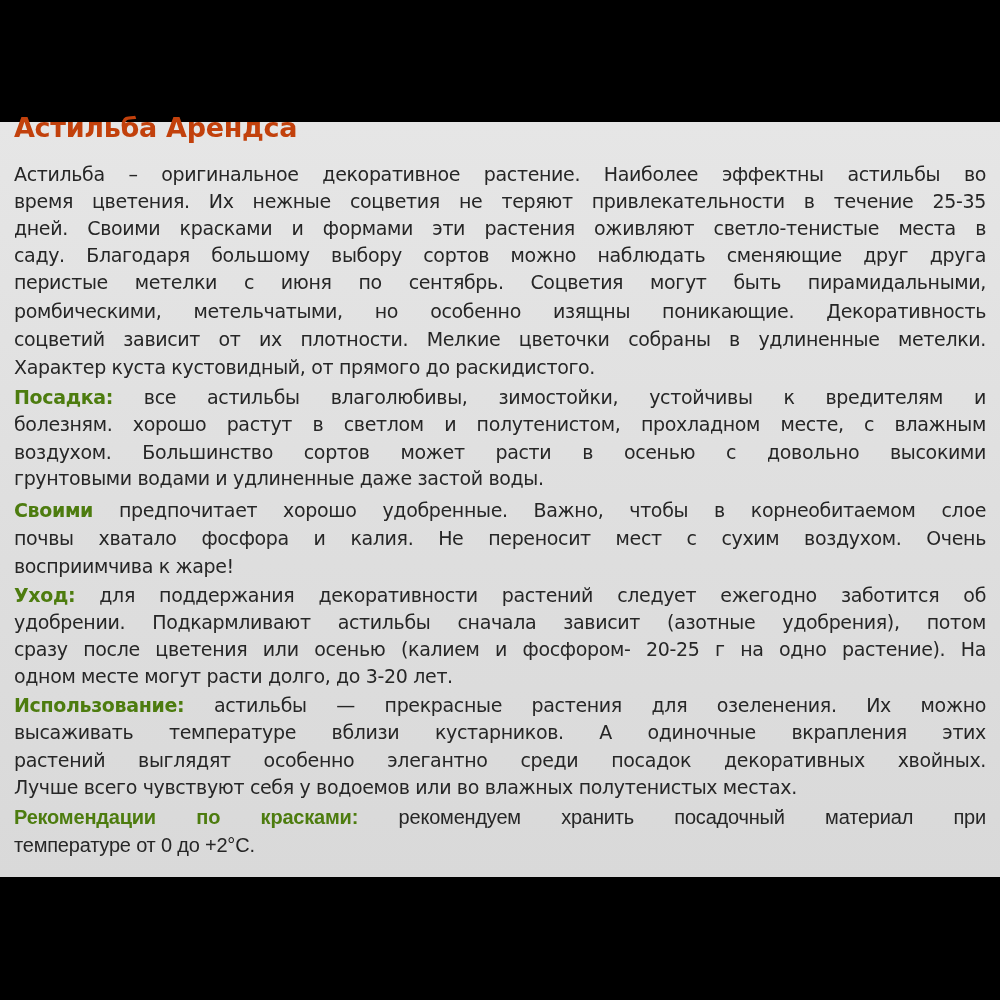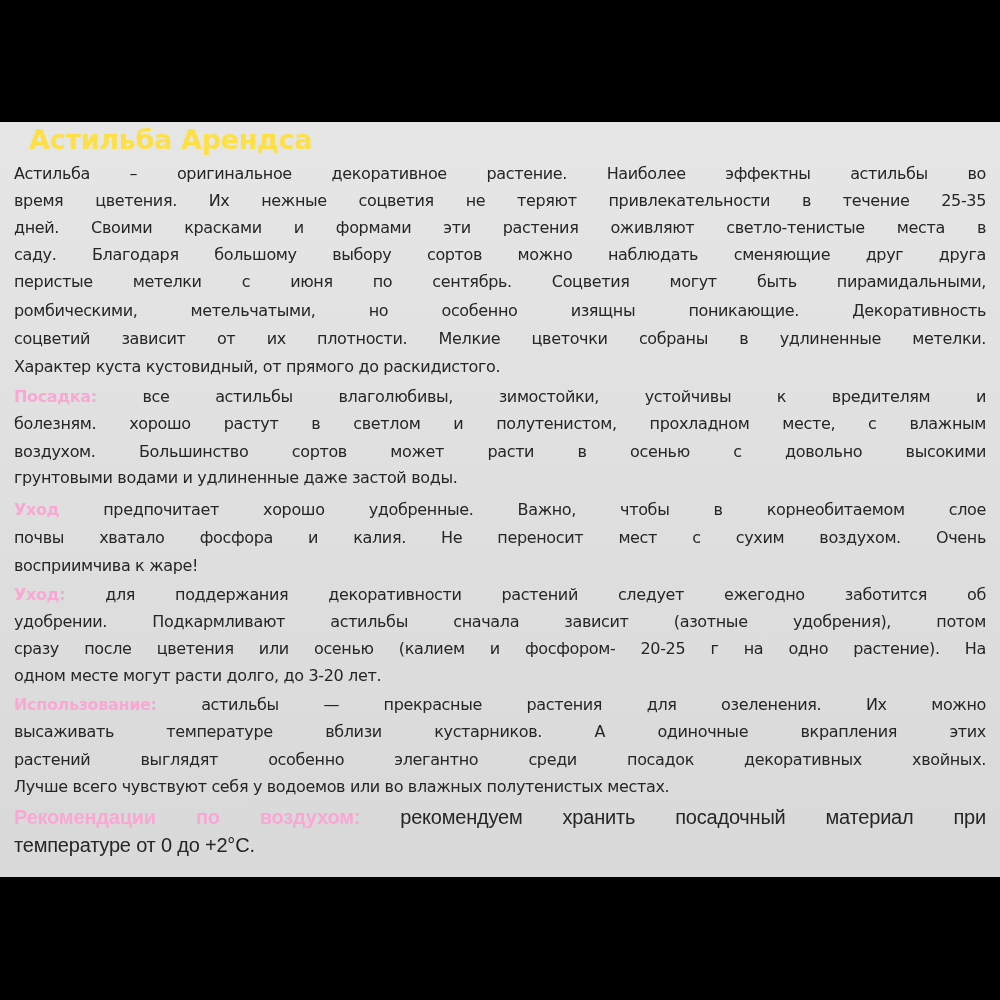--- a/index.html
+++ b/index.html
@@ -5,32 +5,31 @@
     html, body { margin: 0; padding: 0; }
     body {
       width: 1000px; height: 1000px; background: #000; position: relative; overflow: hidden;
       font-family: "DejaVu Sans", sans-serif;
     }
     .paper {
       position: absolute; left: 0; top: 122px; width: 1000px; height: 755px;
       background: linear-gradient(180deg, #e6e6e6 0%, #dfdfdf 50%, #d9d9d9 100%);
     }
     .title {
-      position: absolute; left: 14px; top: 124px;
-      font-size: 27px; font-weight: bold; color: #fde047; letter-spacing: -0.3px;
+      position: absolute; left: 14px; top: 112px;
+      font-size: 27px; font-weight: bold; color: #c2410c; letter-spacing: -0.3px;
       white-space: nowrap;
-      margin-left: 15px;
     }
     .line {
       position: absolute; left: 14px; width: 972px;
-      font-size: 16px; color: #262626; white-space: nowrap; line-height: 24px;
+      font-size: 19px; color: #262626; white-space: nowrap; line-height: 24px;
       letter-spacing: -0.35px;
     }
     .line.just { text-align: justify; text-align-last: justify; }
-    .line b { color: #f9a8d4; }
+    .line b { color: #4d7c0f; }
     .condensed {
       font-family: "Liberation Sans", sans-serif;
       font-size: 20px; letter-spacing: -0.2px;
       transform-origin: left top;
     }
   </style>
 </head>
 <body>
 
 <div class="paper"></div>
@@ -44,28 +43,28 @@
 <div class="line just" style="top:270px">перистые метелки с июня по сентябрь. Соцветия могут быть пирамидальными,</div>
 <div class="line just" style="top:299px">ромбическими, метельчатыми, но особенно изящны поникающие. Декоративность</div>
 <div class="line just" style="top:327px">соцветий зависит от их плотности. Мелкие цветочки собраны в удлиненные метелки.</div>
 <div class="line" style="top:355px">Характер куста кустовидный, от прямого до раскидистого.</div>
 
 <div class="line just" style="top:385px"><b>Посадка:</b><span> все астильбы влаголюбивы, зимостойки, устойчивы к вредителям и</span></div>
 <div class="line just" style="top:412px">болезням. хорошо растут в светлом и полутенистом, прохладном месте, с влажным</div>
 <div class="line just" style="top:440px">воздухом. Большинство сортов может расти в осенью с довольно высокими</div>
 <div class="line" style="top:466px">грунтовыми водами и удлиненные даже застой воды.</div>
 
-<div class="line just" style="top:498px"><b>Уход</b><span> предпочитает хорошо удобренные. Важно, чтобы в корнеобитаемом слое</span></div>
+<div class="line just" style="top:498px"><b>Своими</b><span> предпочитает хорошо удобренные. Важно, чтобы в корнеобитаемом слое</span></div>
 <div class="line just" style="top:526px">почвы хватало фосфора и калия. Не переносит мест с сухим воздухом. Очень</div>
 <div class="line" style="top:554px">восприимчива к жаре!</div>
 
 <div class="line just" style="top:583px"><b>Уход:</b><span> для поддержания декоративности растений следует ежегодно заботится об</span></div>
 <div class="line just" style="top:610px">удобрении. Подкармливают астильбы сначала зависит (азотные удобрения), потом</div>
 <div class="line just" style="top:637px">сразу после цветения или осенью (калием и фосфором- 20-25 г на одно растение). На</div>
 <div class="line" style="top:664px">одном месте могут расти долго, до 3-20 лет.</div>
 
 <div class="line just" style="top:693px"><b>Использование:</b><span> астильбы — прекрасные растения для озеленения. Их можно</span></div>
 <div class="line just" style="top:720px">высаживать температуре вблизи кустарников. А одиночные вкрапления этих</div>
 <div class="line just" style="top:748px">растений выглядят особенно элегантно среди посадок декоративных хвойных.</div>
 <div class="line" style="top:775px">Лучше всего чувствуют себя у водоемов или во влажных полутенистых местах.</div>
 
-<div class="line just condensed" style="top:805px"><b>Рекомендации по воздухом:</b><span> рекомендуем хранить посадочный материал при</span></div>
+<div class="line just condensed" style="top:805px"><b>Рекомендации по красками:</b><span> рекомендуем хранить посадочный материал при</span></div>
 <div class="line condensed" style="top:833px">температуре от 0 до +2°С.</div>
 
 </body></html>

